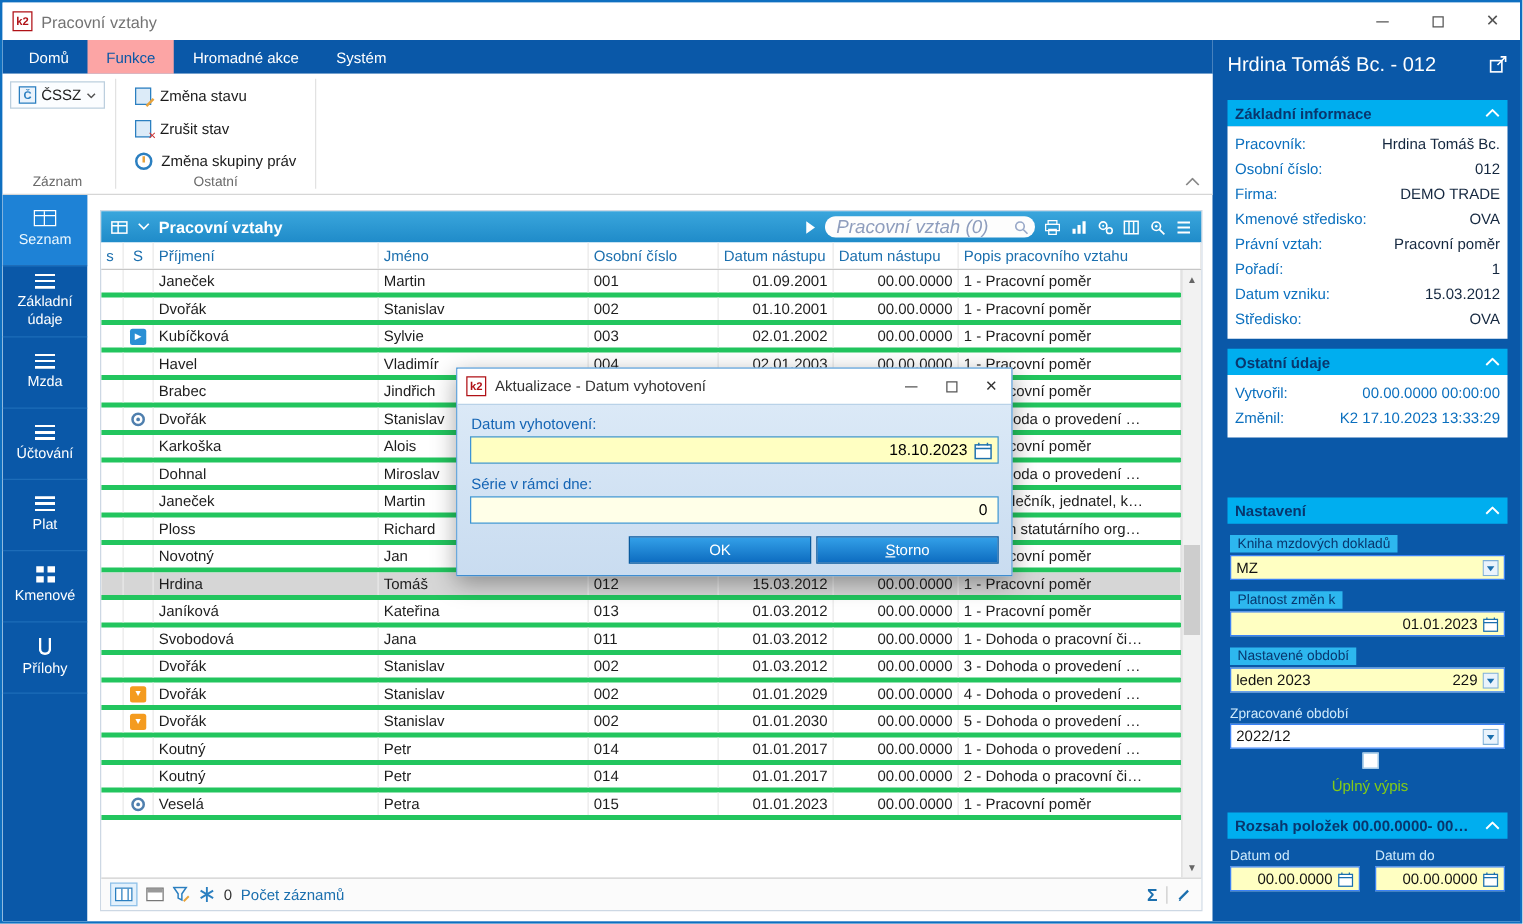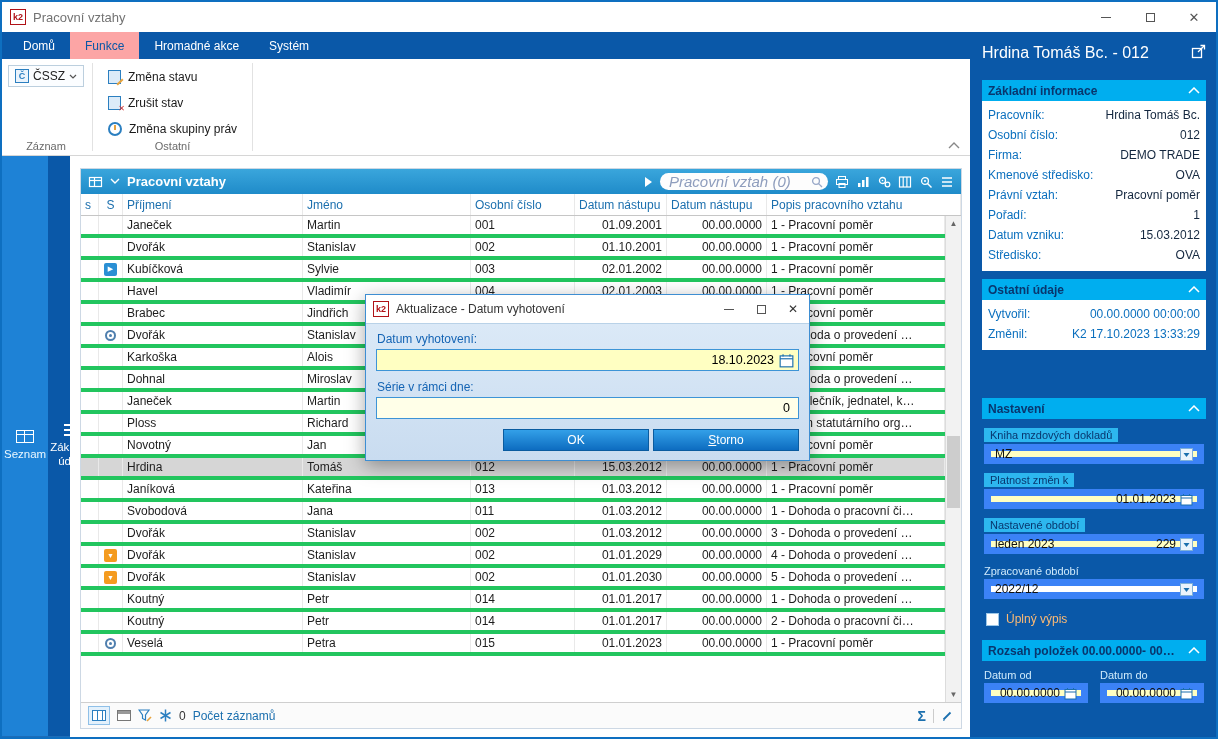--- a/index.html
+++ b/index.html
@@ -39,21 +39,21 @@
   .ricon-doc-pencil::after{content:"";position:absolute;right:-4px;bottom:0;width:8px;height:2px;background:#e8a33d;transform:rotate(-45deg);}
   .ricon-doc-x::after{content:"\2715";position:absolute;right:-5px;bottom:-4px;color:#cc3333;font-size:8px;font-weight:bold;}
   .ricon-clock{border:2px solid #2b7fc0;border-radius:50%;background:#fff;width:14px;}
   .ricon-clock::after{content:"";position:absolute;left:4px;top:1px;width:2px;height:5px;background:#e8a33d;}
   .collapse-chevron{position:absolute;right:10px;bottom:6px;}
 
   
   .content{flex:1;display:flex;background:#fff;overflow:hidden;}
 
   
-  .sidebar{width:68px;background:#0a58a8;display:flex;flex-direction:row;}
+  .sidebar{width:68px;background:#0a58a8;display:flex;flex-direction:column;}
   .sitem{min-height:57px;display:flex;flex-direction:column;align-items:center;justify-content:center;gap:5px;color:#fff;font-size:11.5px;text-align:center;border-bottom:1px solid #1d6cb8;padding:4px 2px;line-height:1.15;}
   .sitem.active{background:#1e82d6;color:#eaf7ff;}
   .sicon{display:block;flex:none;}
   .sicon-table{width:18px;height:13px;border:1px solid #fff;background:linear-gradient(#fff,#fff) 0 3px/100% 1px no-repeat,linear-gradient(#fff,#fff) 7px 0/1px 100% no-repeat;}
   .sicon-list{width:16px;height:12px;background:repeating-linear-gradient(to bottom,#fff 0 2px,transparent 2px 5px);}
   .sicon-grid{width:15px;height:13px;background:linear-gradient(#fff,#fff) 0 0,linear-gradient(#fff,#fff) 9px 0,linear-gradient(#fff,#fff) 0 8px,linear-gradient(#fff,#fff) 9px 8px;background-size:6px 5px;background-repeat:no-repeat;}
   .sicon-clip{width:10px;height:14px;border:2px solid #fff;border-top:none;border-radius:0 0 6px 6px;}
 
   
   .browse-wrap{flex:1;padding:12px 8px 8px 10px;background:#fff;overflow:hidden;}
@@ -111,27 +111,27 @@
   .psec{margin-top:8px;}
   .psec-header{height:21px;background:#00aeef;color:#08366e;font-weight:bold;font-size:12px;display:flex;align-items:center;padding:0 6px;overflow:hidden;white-space:nowrap;}
   .psec-header span{flex:1;overflow:hidden;text-overflow:ellipsis;white-space:nowrap;}
   .pkv{background:#fff;padding:4px 6px 6px 6px;}
   .kvrow{display:flex;justify-content:space-between;height:20px;align-items:center;font-size:12px;gap:6px;}
   .kvl{color:#0a6fbe;white-space:nowrap;}
   .kvv{color:#14273f;white-space:nowrap;overflow:hidden;text-align:right;}
   .pkv.blue .kvv{color:#0a6fbe;}
   .gap-big{height:40px;}
   .chip{display:inline-block;background:#2db7ef;color:#08366e;font-size:11px;padding:1px 6px;margin:9px 0 2px 2px;}
-  .pinput{height:20px;background:#ffffc2;border:7px solid #3b82f6;display:flex;align-items:center;padding:0 4px;position:relative;font-size:12px;color:#111;margin:0 2px;gap:4px;}
+  .pinput{height:20px;background:#ffffc2;border:1px solid #3b82f6;display:flex;align-items:center;padding:0 4px;position:relative;font-size:12px;color:#111;margin:0 2px;gap:4px;}
   .pinput.white{background:#fff;}
   .pinput .val{flex:1;overflow:hidden;white-space:nowrap;}
   .pinput .val.right{text-align:right;}
   .pinput .num{text-align:right;}
   .plabel{display:block;color:#cfeafb;font-size:11px;margin:11px 0 2px 2px;}
-  .chkrow{display:flex;align-items:center;gap:7px;margin:13px 0 0 4px;color:#fdba74;font-size:12px;}
+  .chkrow{display:flex;align-items:center;gap:7px;margin:3px 0 0 4px;color:#84cc16;font-size:12px;flex-direction:column;}
   .chk{width:13px;height:13px;background:#fff;border:1px solid #9cc7e8;flex:none;}
   .range-grid{display:flex;gap:8px;margin-top:2px;}
   .range-col{flex:1;min-width:0;}
 
   
   .dialog{position:absolute;left:363px;top:292px;width:445px;background:#fff;border:1px solid #3e8ed2;box-shadow:0 5px 18px rgba(0,0,0,0.35);z-index:50;}
   .dlg-titlebar{height:29px;display:flex;align-items:center;padding-left:7px;background:#fff;border-bottom:1px solid #b9d2e8;}
   .dlg-title{margin-left:7px;font-size:12px;color:#333;flex:1;overflow:hidden;white-space:nowrap;}
   .dlg-btn{width:32px;height:28px;display:flex;align-items:center;justify-content:center;color:#333;font-size:12px;}
   .dlg-body{background:linear-gradient(180deg,#dbe9f7,#c9dcf0);padding:5px 10px 9px 10px;}

